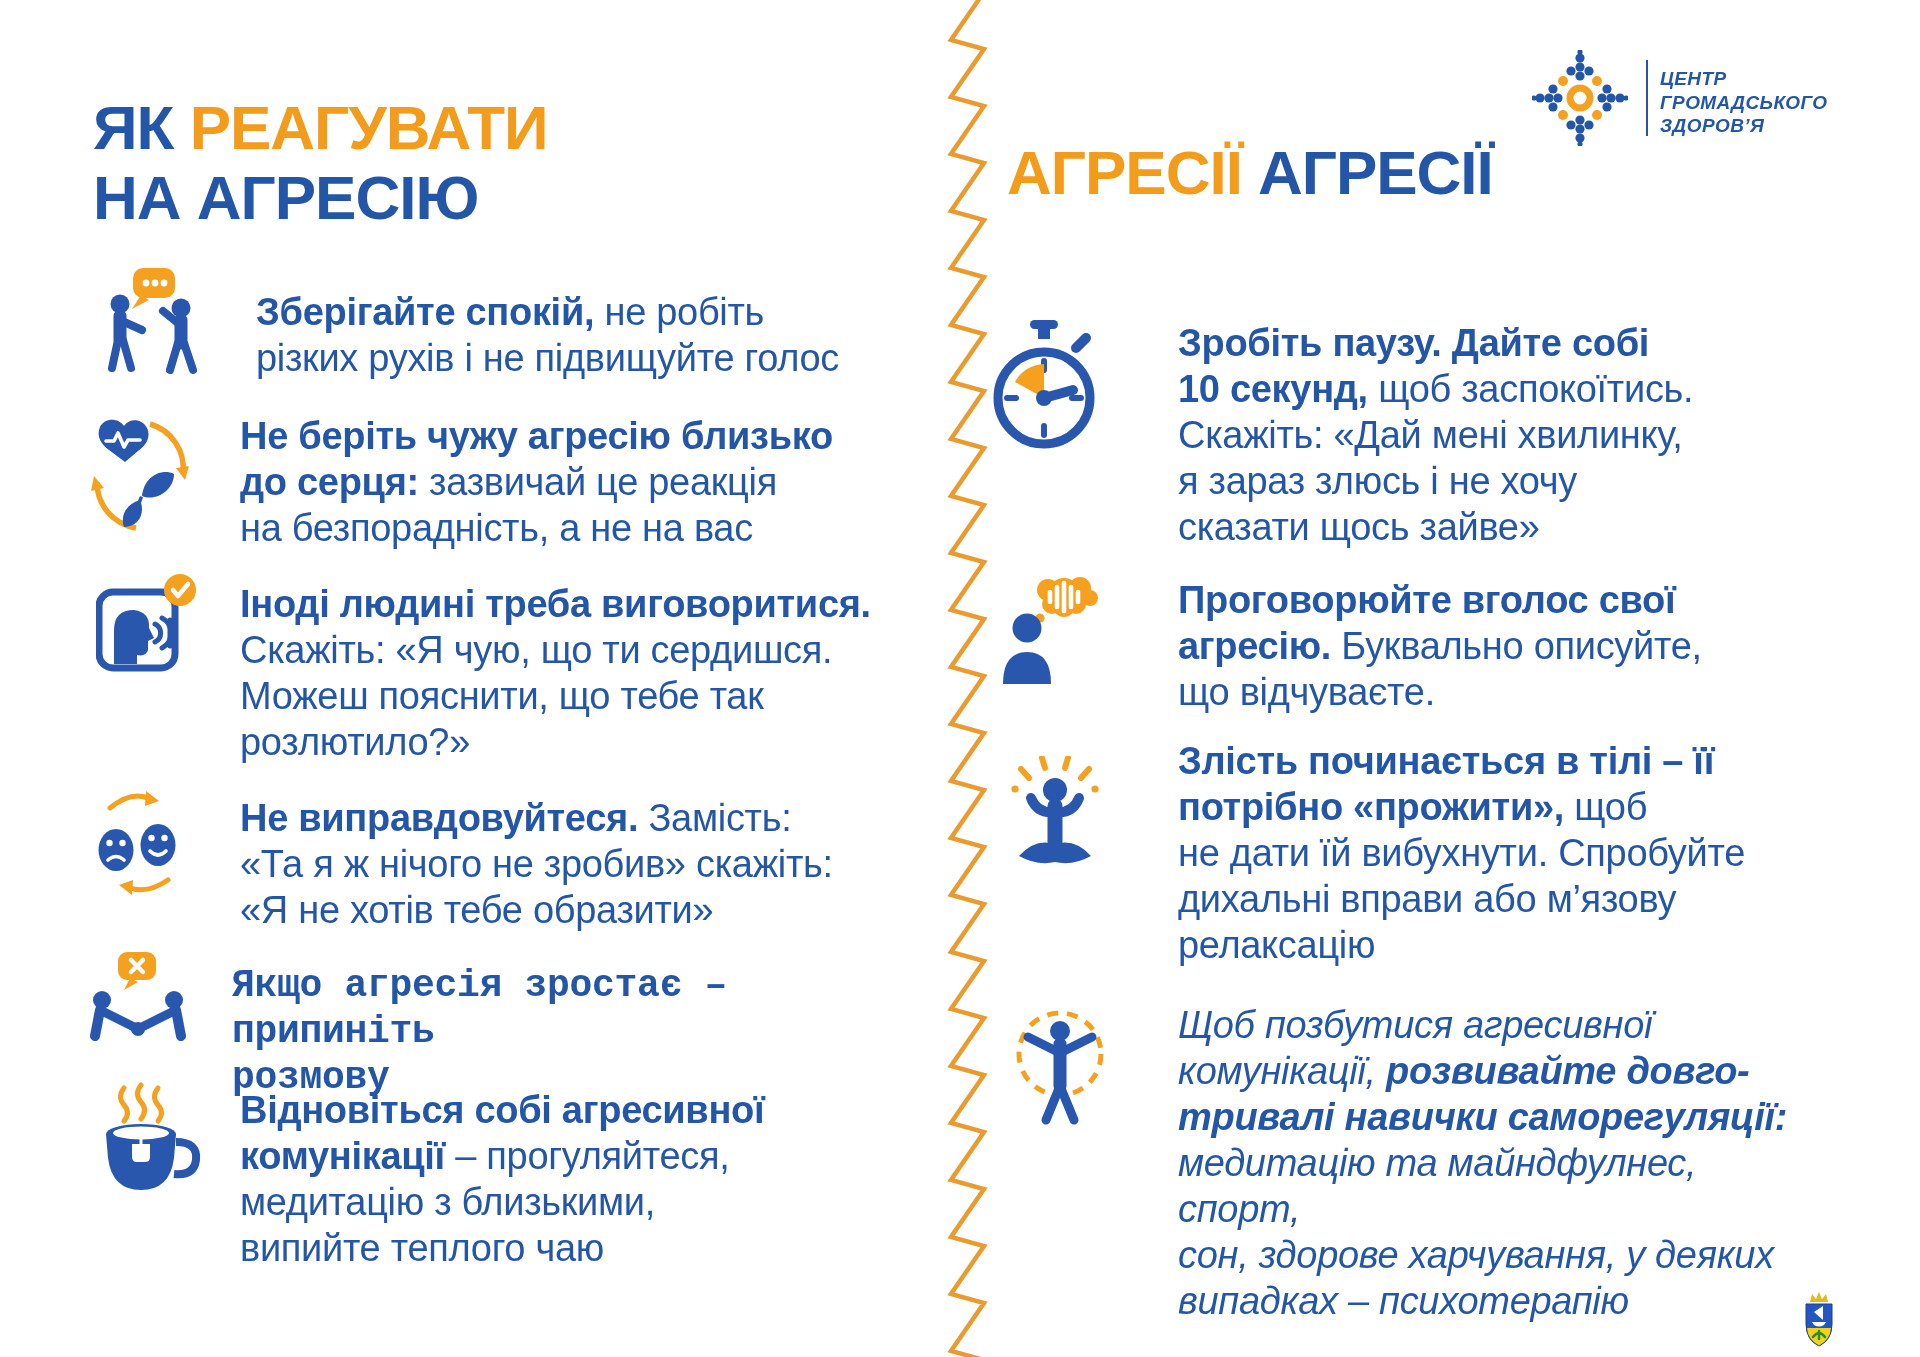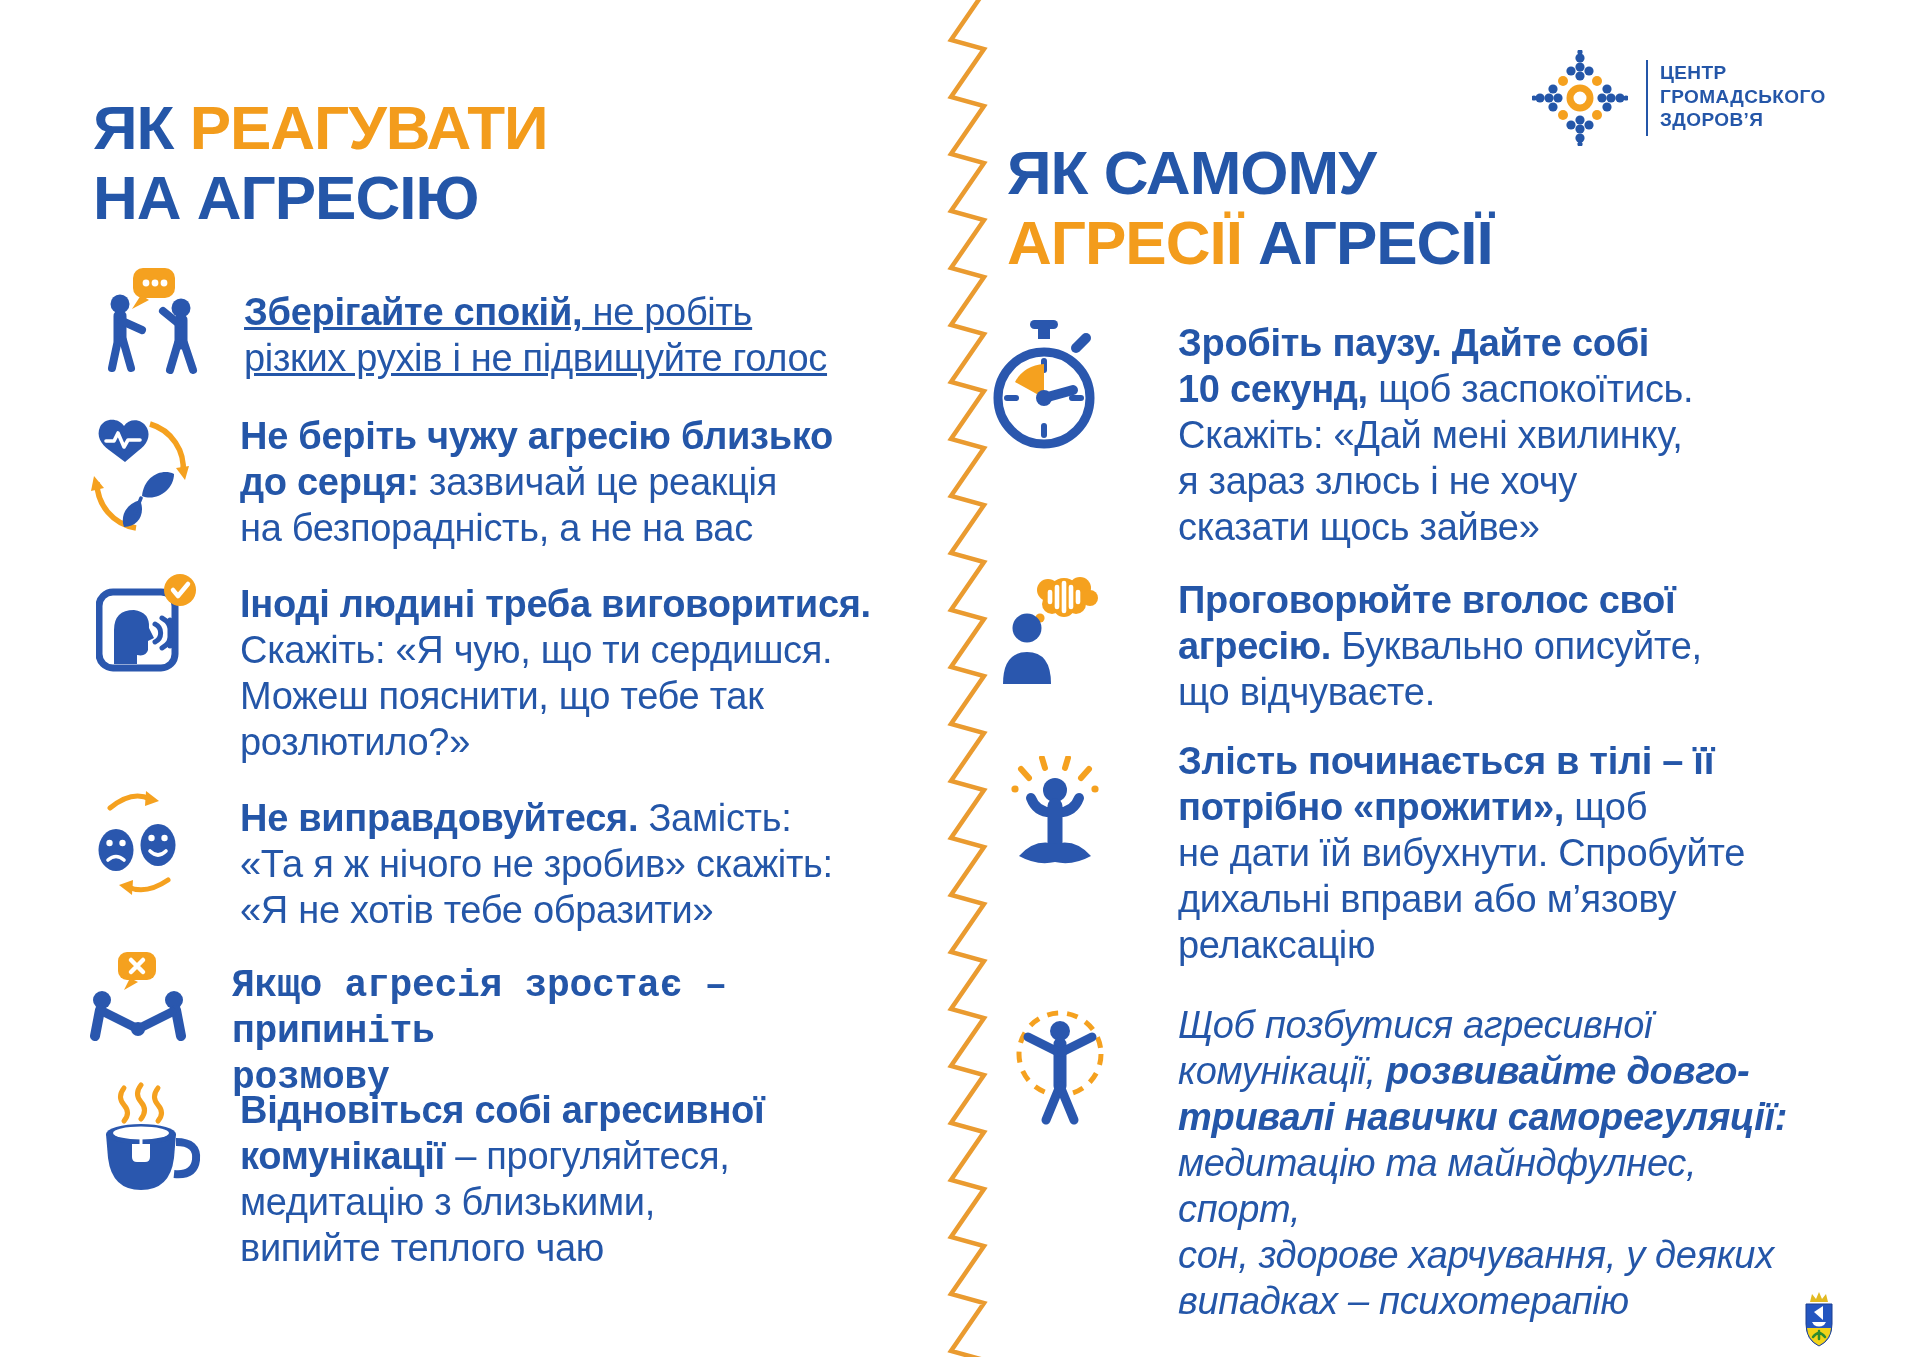--- a/index.html
+++ b/index.html
@@ -56,21 +56,21 @@
         <path d="M15,74 L9,102" stroke-width="8"></path>
           <path d="M20,74 L28,102" stroke-width="8"></path>
         <circle cx="78" cy="42" r="9.5" fill="#2a57ae" stroke="none"></circle>
         <path d="M78,54 L78,77" stroke-width="13"></path>
         <path d="M76,58 L60,45" stroke-width="8"></path>
         <path d="M75,77 L67,104" stroke-width="8"></path>
           <path d="M81,77 L90,104" stroke-width="8"></path>
       </g>
     </svg>
   </div>
-  <p class="tip abs" style="left:244px;top:289px;text-decoration:underline;"><span class="b">Зберігайте спокій,</span><span> не робіть
+  <p class="tip abs" style="left:256px;top:289px;"><span class="b">Зберігайте спокій,</span><span> не робіть
 різких рухів і не підвищуйте голос</span></p>
 
   <div class="icon" style="left:84px;top:416px;">
     <svg width="118" height="118" viewBox="0 0 118 118">
       <path d="M40,10 C34,1 20,2 16,11 C12,20 17,28 25,34 L41,46 L54,35 C63,29 67,20 63,12 C58,2 45,2 40,10 Z" fill="#2a57ae"></path>
       <path d="M22,25 h8 l4,-8 l6,14 l4,-7 h12" stroke="#fff" stroke-width="3.6" fill="none" stroke-linejoin="round" stroke-linecap="round"></path>
       <path d="M66,8 A46,46 0 0 1 99,57" stroke="#f5a11f" stroke-width="5.5" fill="none"></path>
       <path d="M92,52 L101,64 L105,50 Z" fill="#f5a11f"></path>
       <path d="M52,112 A46,46 0 0 1 13,66" stroke="#f5a11f" stroke-width="5.5" fill="none"></path>
       <path d="M20,72 L10,60 L7,75 Z" fill="#f5a11f"></path>
@@ -155,22 +155,21 @@
   </div>
   <p class="tip abs" style="left:240px;top:1087px;"><span class="b">Відновіться собі агресивної
 комунікації</span><span> – прогуляйтеся,
 медитацію з близькими,
 випийте теплого чаю</span></p>
 
   <svg class="abs" id="zigzag-svg" style="left:0;top:0;" width="1920" height="1357" viewBox="0 0 1920 1357">
     <polyline id="zigzag-line" points="984,-8 951,40 984,49 951,97 984,106 951,154 984,163 951,211 984,220 951,268 984,277 951,325 984,334 951,382 984,391 951,439 984,448 951,496 984,505 951,553 984,562 951,610 984,619 951,667 984,676 951,724 984,733 951,781 984,790 951,838 984,847 951,895 984,904 951,952 984,961 951,1009 984,1018 951,1066 984,1075 951,1123 984,1132 951,1180 984,1189 951,1237 984,1246 951,1294 984,1303 951,1351 984,1360 951,1408 984,1417" fill="none" stroke="#ea9b30" stroke-width="4.5" stroke-linejoin="miter"></polyline>
   </svg>
 
-  <h1 class="title abs" style="left:1007px;top:138px;"><span>ЯК САМОМУ
-</span><span class="accent">АГРЕСІЇ </span><span>АГРЕСІЇ</span></h1>
+  <h1 class="title abs" style="left:1007px;top:138px;"><span class="accent">АГРЕСІЇ </span><span>АГРЕСІЇ</span></h1>
 
   <div class="icon" style="left:988px;top:320px;">
     <svg width="112" height="134" viewBox="0 0 112 134">
       <rect x="42" y="0" width="28" height="9" rx="4.5" fill="#2a57ae"></rect>
       <rect x="50" y="6" width="12" height="13" fill="#2a57ae"></rect>
       <path d="M88,28 L98,18" stroke="#2a57ae" stroke-width="10" stroke-linecap="round"></path>
       <circle cx="56" cy="78" r="46" stroke="#2a57ae" stroke-width="9" fill="none"></circle>
       <g stroke="#2a57ae" stroke-width="6" stroke-linecap="round">
         <path d="M56,41 L56,50"></path>
           <path d="M93,78 L84,78"></path>
@@ -288,21 +287,21 @@
       </g>
       <g fill="#f5a11f">
         <circle cx="31" cy="31" r="5"></circle>
           <circle cx="65" cy="31" r="5"></circle>
           <circle cx="31" cy="65" r="5"></circle>
           <circle cx="65" cy="65" r="5"></circle>
       </g>
     </svg>
   </div>
   <div class="abs logo-divider" style="left:1646px;top:60px;"></div>
-  <div class="abs logo-text" style="left:1660px;top:61px;"><span>ЦЕНТР</span><br><span>ГРОМАДСЬКОГО</span><br><span>ЗДОРОВ’Я</span></div>
+  <div class="abs logo-text" style="left:1660px;top:67px;font-style:italic;"><span>ЦЕНТР</span><br><span>ГРОМАДСЬКОГО</span><br><span>ЗДОРОВ’Я</span></div>
 
   <div class="icon" style="left:1796px;top:1290px;">
     <svg width="46" height="64" viewBox="0 0 46 64">
       <path d="M14,12 L16,4 L20,9 L23,2 L26,9 L30,4 L32,12 Z" fill="#e2b920"></path>
       <path d="M10,14 L36,14 L36,34 Q36,50 23,56 Q10,50 10,34 Z" fill="#2456c0" stroke="#1d3f8f" stroke-width="1"></path>
       <path d="M18,22 L27,16 L27,30 Z" fill="#fff"></path>
       <path d="M16,32 L30,32 L28,35 Q23,38 18,35 Z" fill="#fff"></path>
       <path d="M11,38 Q12,50 23,55.5 Q34,50 35,38 Z" fill="#f3d318"></path>
       <path d="M17,47 Q23,39 29,47 M23,41 L23,49" stroke="#2e8b2e" stroke-width="2.5" fill="none" stroke-linecap="round"></path>
     </svg>

